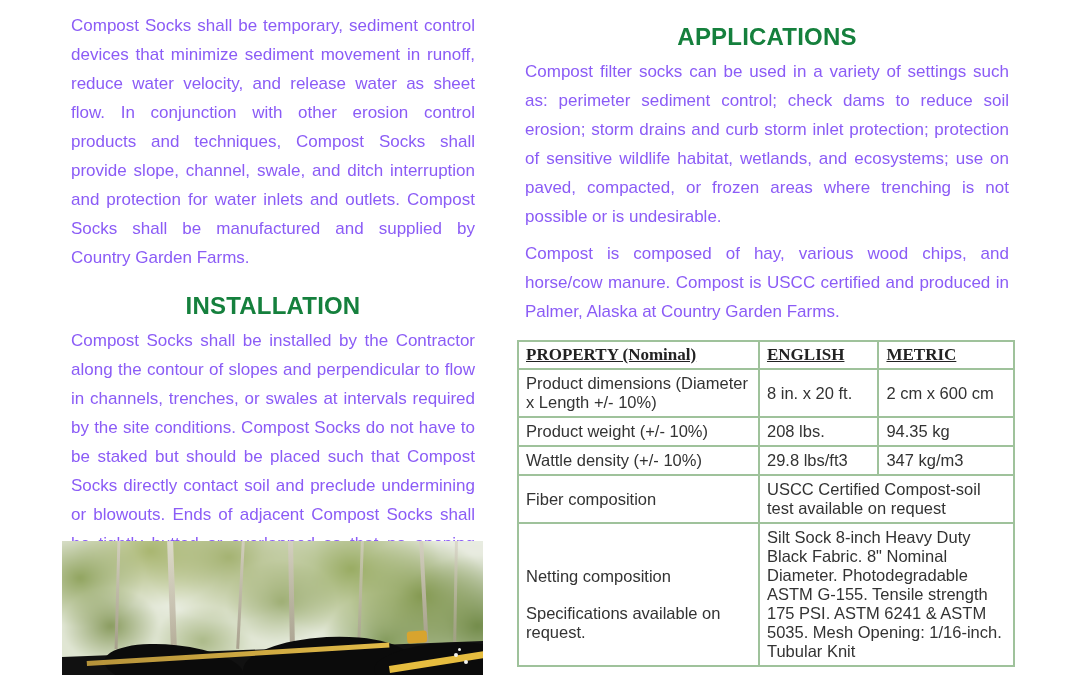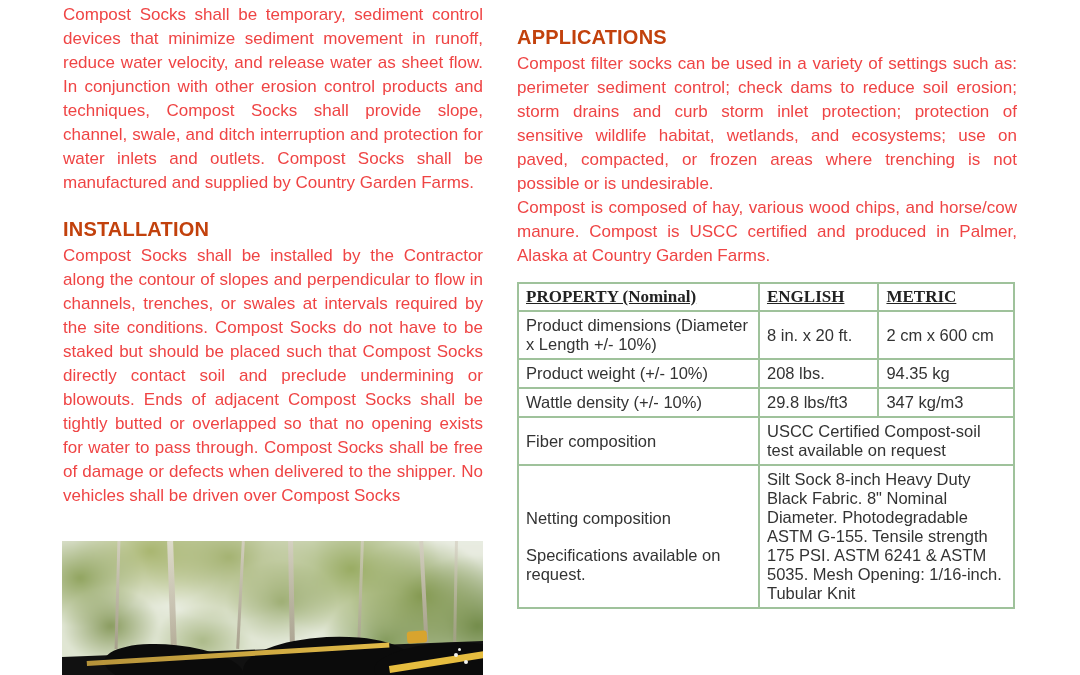--- a/index.html
+++ b/index.html
@@ -4,22 +4,22 @@
 <style>
   html,body{margin:0;padding:0;}
   body{
     width:1080px;height:675px;overflow:hidden;position:relative;
     background:#ffffff;
     font-family:"Liberation Sans", sans-serif;
     color:#3f3f3f;
   }
   .col-left{position:absolute;left:63px;top:3px;width:420px;}
   .col-right{position:absolute;left:517px;top:3px;width:500px;}
-  p.body{margin:0;font-size:17px;line-height:24px;text-align:justify;color:#ef4444;}
-  h2.sec{margin:22px 0 3px 0;font-size:20px;line-height:24px;font-weight:700;color:#c2410c;letter-spacing:.2px;}
+  p.body{margin:8px;font-size:17px;line-height:29px;text-align:justify;color:#8b5cf6;}
+  h2.sec{margin:22px 0 3px 0;font-size:24px;line-height:24px;font-weight:700;color:#15803d;letter-spacing:.2px;text-align:center;}
 
   
   table.spec{border-collapse:collapse;table-layout:fixed;width:498px;margin-top:14px;}
   table.spec th, table.spec td{
     border:2px solid #9fc29b;
     font-size:16.5px;line-height:19px;color:#333;
     padding:4px 7px;text-align:left;vertical-align:middle;
     overflow:hidden;
   }
   table.spec th{

